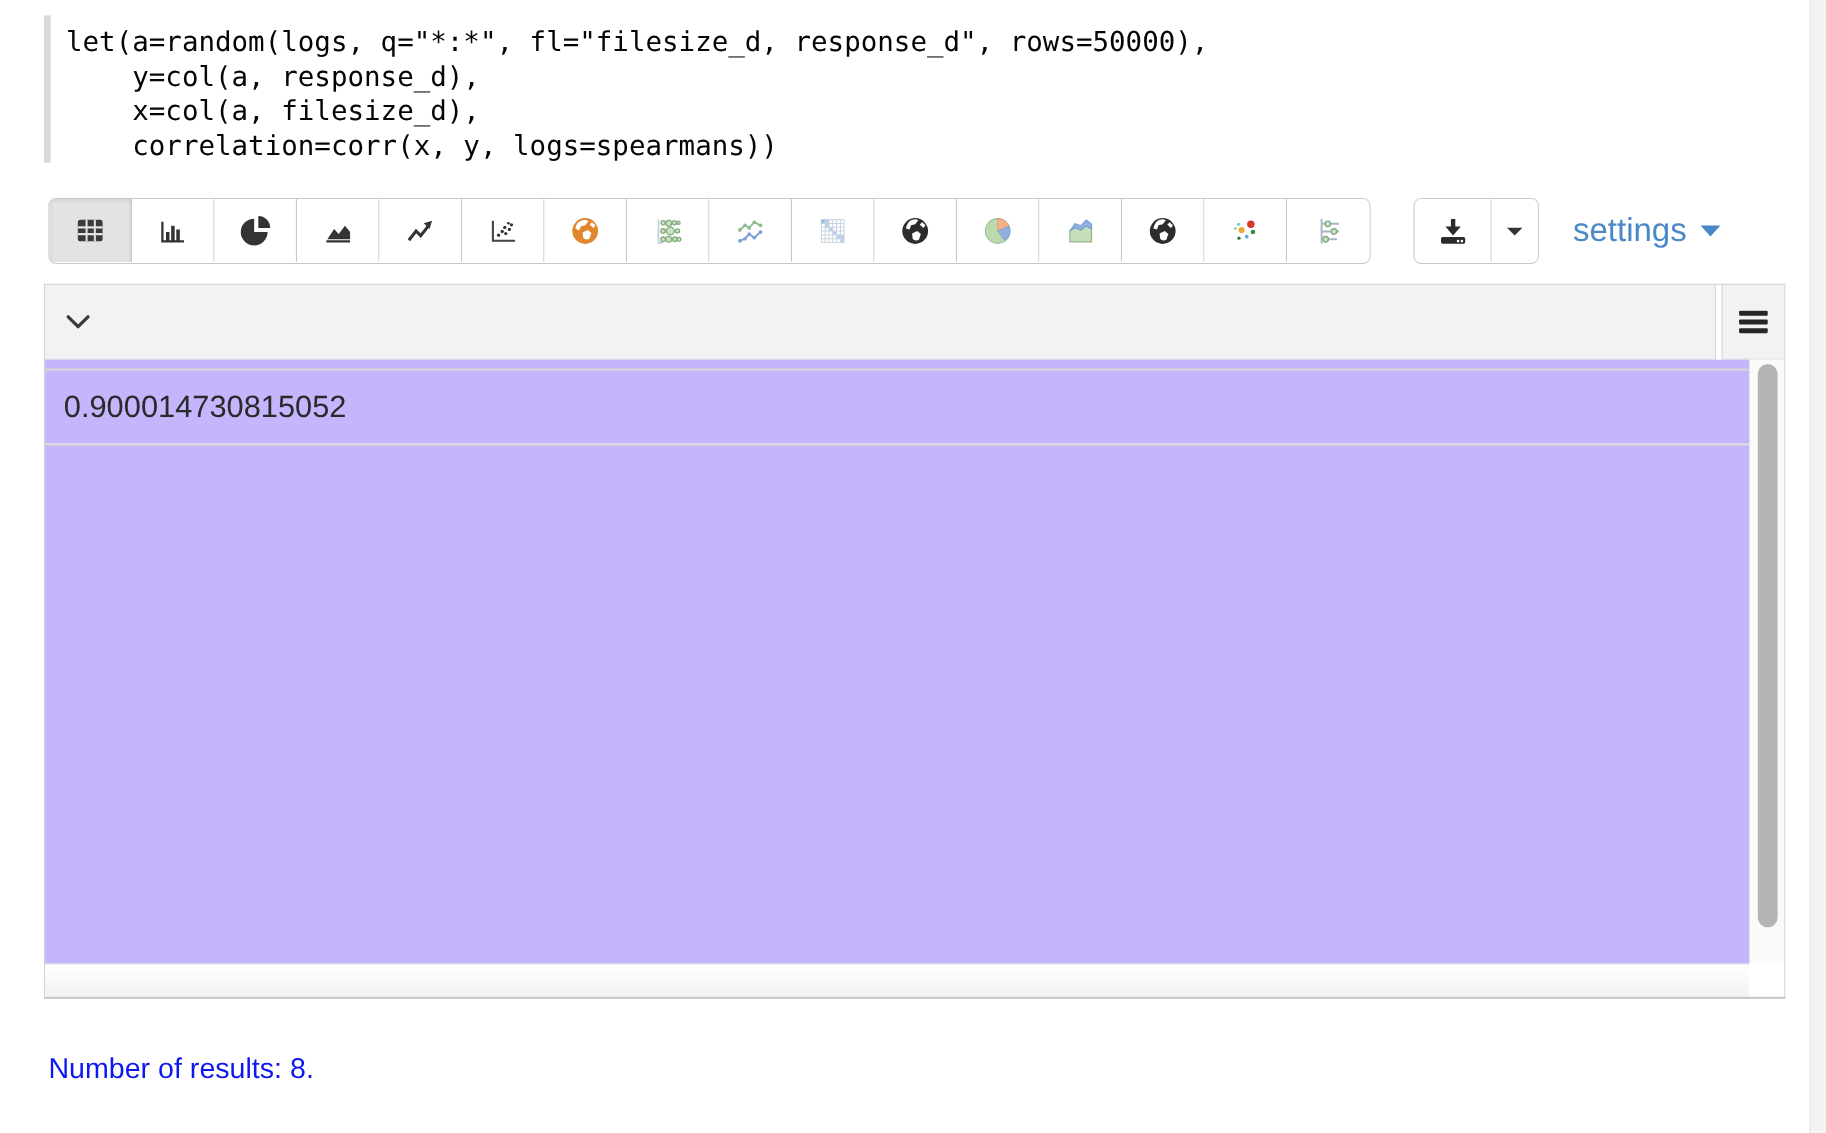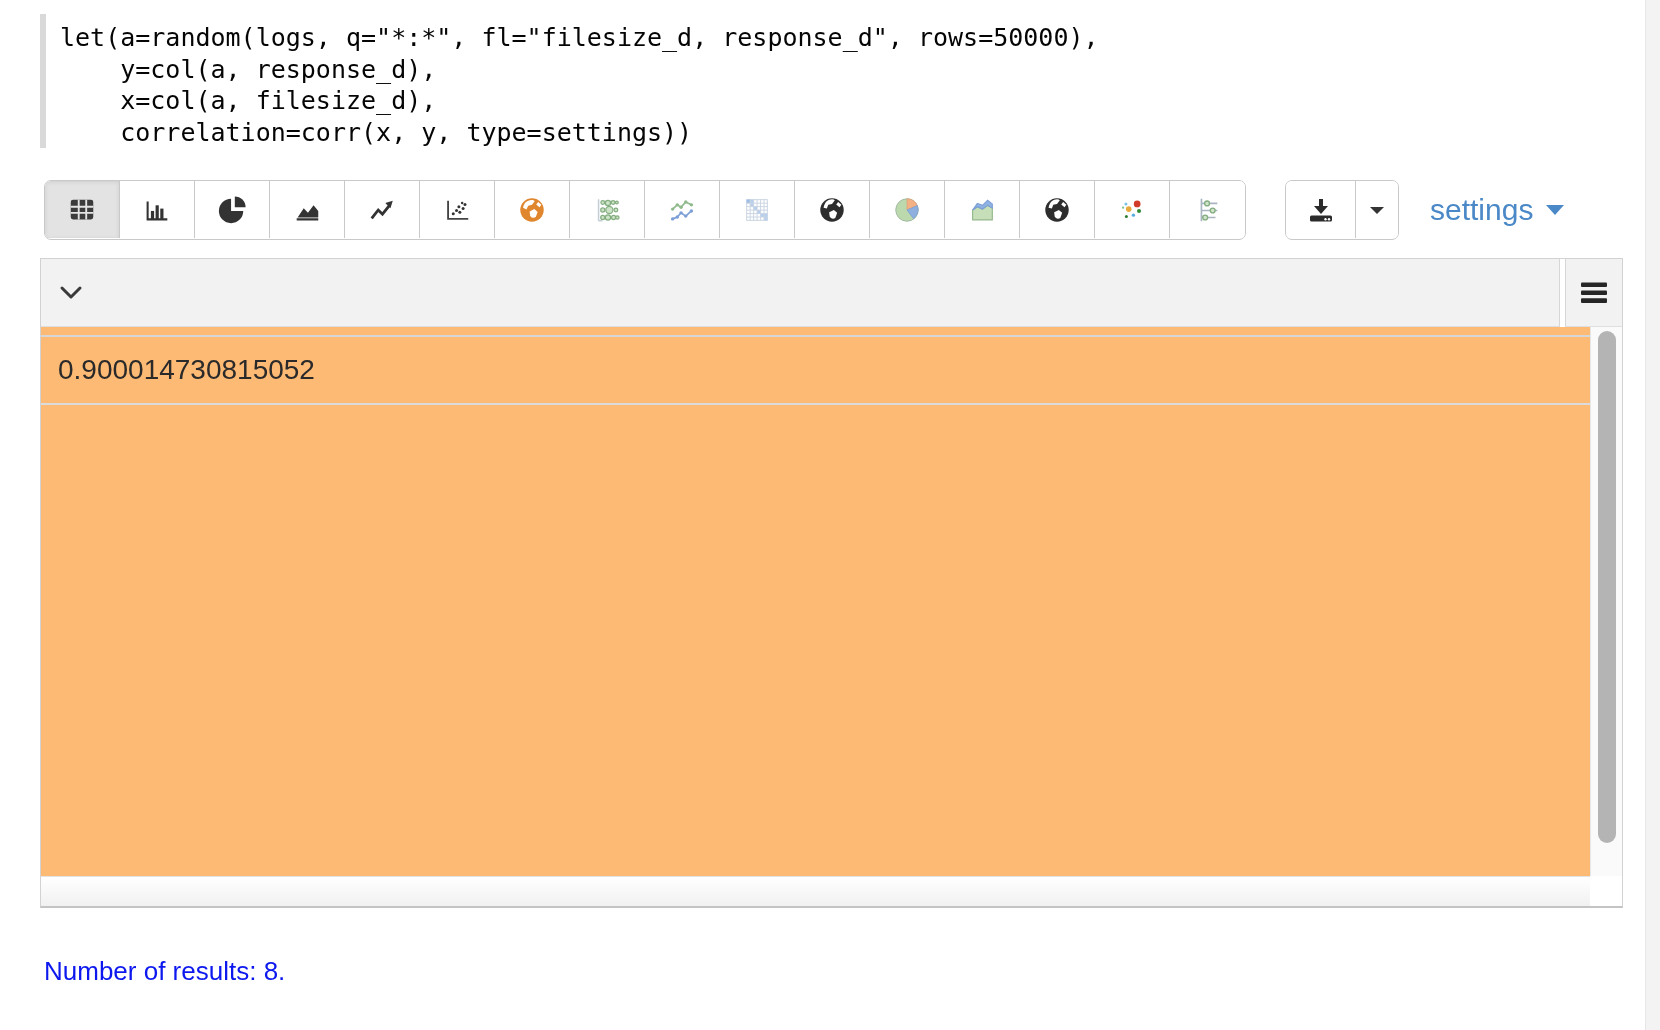--- a/index.html
+++ b/index.html
@@ -39,21 +39,21 @@
   .header-cell { flex:1; background:#f2f2f2; border-bottom:1px solid #dfdfdf;
                  border-right:1px solid #d6d6d6; display:flex; align-items:center;
                  padding:0 22px 0 17px; cursor:pointer; }
   .header-title { font-size:24px; font-weight:bold; color:#1c1c1c; flex:1; }
   .header-gap { width:5px; background:#ffffff; }
   .menu-cell { width:57px; background:#f2f2f2; border-bottom:1px solid #dfdfdf;
                border-left:1px solid #d6d6d6; display:flex; align-items:center;
                justify-content:center; cursor:pointer; }
 
   .panel-body { flex:1; display:flex; min-height:0; }
-  .body-main { flex:1; background:#fdba74; }
+  .body-main { flex:1; background:#c4b5fd; }
   .row-strip { margin-top:8px; border-top:2px solid #d6d6d6; }
   .data-row { height:68px; border-bottom:2px solid #dcdcdc; display:flex; align-items:center;
               padding-left:17px; font-size:28px; color:#2a2a2a; }
   .v-scrollbar { width:32px; flex:none; background:#fafafa; border-left:1px solid #e6e6e6;
                  position:relative; }
   .v-thumb { position:absolute; left:7px; top:4px; width:18px; height:512px;
              background:#b4b4b4; border-radius:9px; }
 
   .panel-footer { height:30px; flex:none; display:flex; }
   .footer-left { flex:1; background:linear-gradient(#ffffff,#f1f1f1); border-top:1px solid #e3e3e3; }
@@ -70,21 +70,21 @@
 </style>
 </head>
 <body>
 
 <div class="code-block">
   <div class="code-bar"></div>
   <div class="code-lines">
     <div class="code-line">let(a=random(logs, q="*:*", fl="filesize_d, response_d", rows=50000),</div>
     <div class="code-line">    y=col(a, response_d),</div>
     <div class="code-line">    x=col(a, filesize_d),</div>
-    <div class="code-line">    correlation=corr(x, y, type=settings))</div>
+    <div class="code-line">    correlation=corr(x, y, logs=spearmans))</div>
   </div>
 </div>
 
 <div class="toolbar">
 
   <div class="btn-group chart-group">
 
     <button class="tb active">
       <svg width="32" height="30" viewBox="0 0 32 32">
         <rect x="4" y="5" width="24" height="21" rx="2.5" fill="#3b3b3b"></rect>

